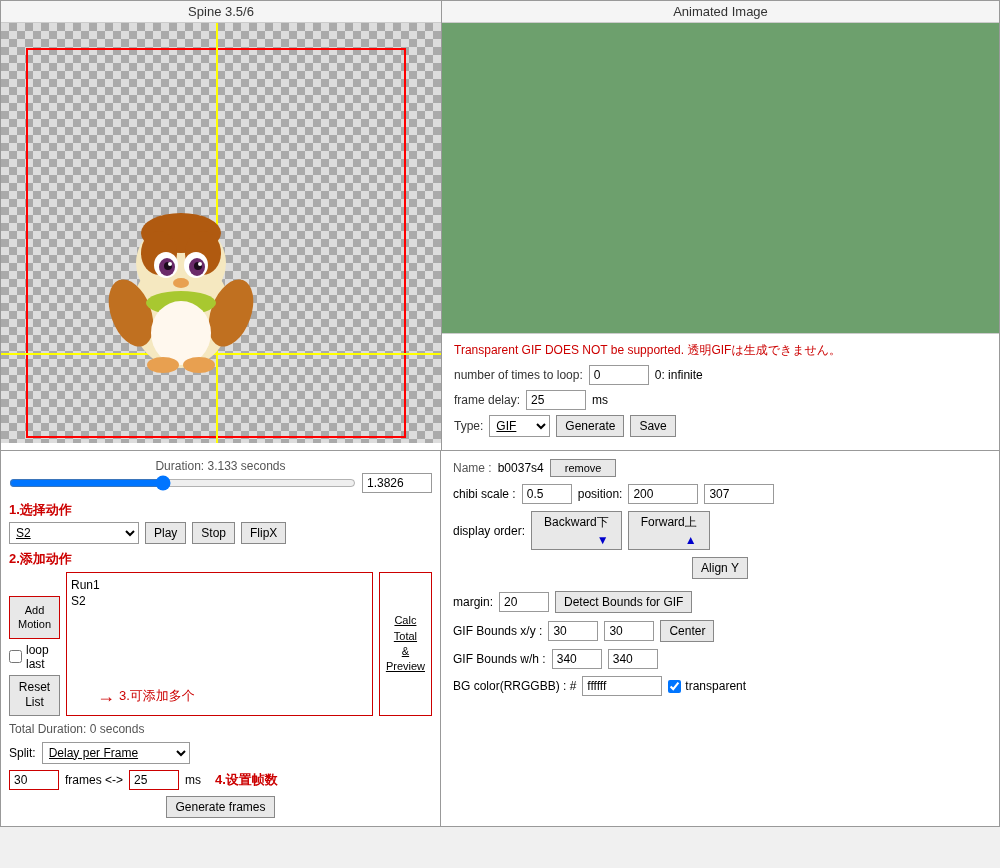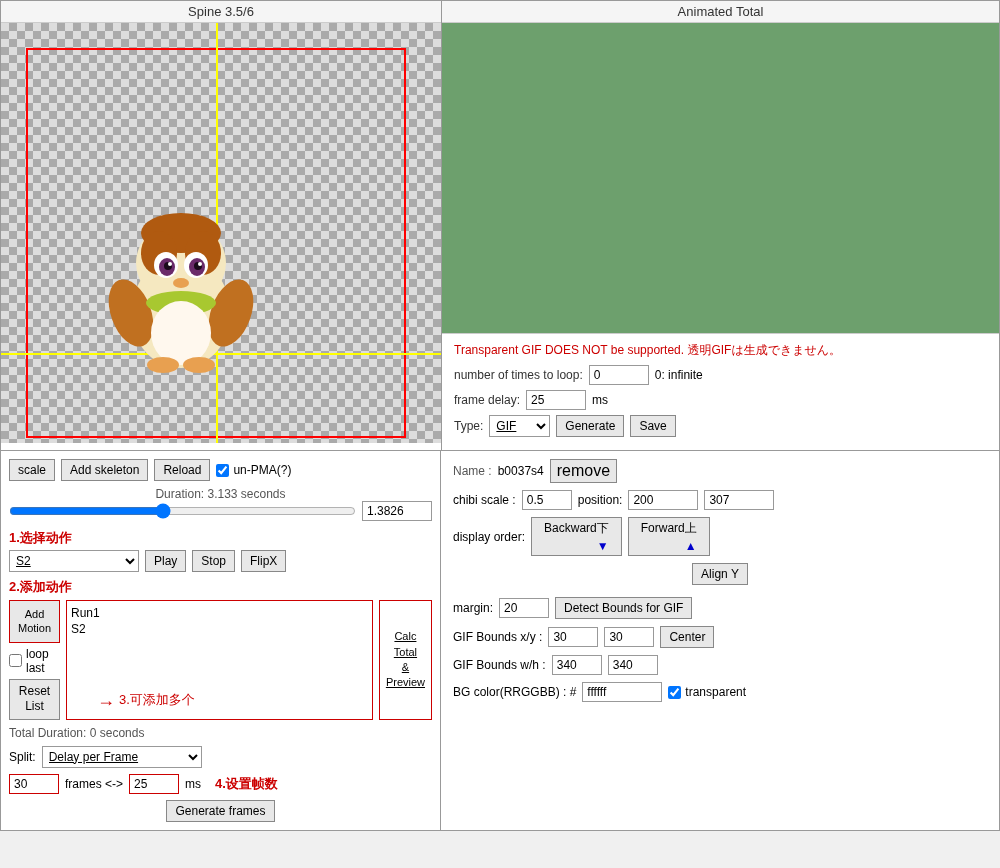--- a/index.html
+++ b/index.html
@@ -43,38 +43,38 @@
     .bottom-panels { display: flex; flex-direction: row; }
 
     .controls-panel { flex: 0 0 440px; border-right: 1px solid #999; padding: 8px; }
     .ctrl-row { display: flex; align-items: center; gap: 6px; margin-bottom: 6px; flex-wrap: wrap; }
     .duration-label { text-align: center; color: #555; margin-bottom: 0; }
     .step-label { color: #cc0000; font-size: 13px; font-weight: bold; margin-bottom: 3px; }
     .slider-container { display: flex; align-items: center; gap: 6px; margin-bottom: 8px; }
     .slider { flex: 1; }
     .slider-value { border: 1px solid #999; padding: 2px 4px; font-size: 12px; width: 70px; }
     .motion-section { display: flex; gap: 6px; margin-bottom: 6px; }
-    .motion-controls { display: flex; flex-direction: column; gap: 4px; }
+    .motion-controls { display: flex; flex-direction: column; gap: 4px; margin-top: 24px; }
     .motion-list-container { flex: 1; border: 1px solid #cc0000; min-height: 80px; padding: 4px; background: #fff; position: relative; }
     .motion-list-item { font-size: 12px; padding: 1px 0; }
     .arrow-label { position: absolute; bottom: 8px; left: 30px; color: #cc0000; font-size: 13px; display: flex; align-items: center; gap: 4px; }
     .arrow-icon { font-size: 18px; }
     .calc-btn { border: 1px solid #cc0000; background: #fff; padding: 4px 6px; font-size: 11px; cursor: pointer; text-align: center; line-height: 1.3; color: #000; text-decoration: underline; }
     .loop-row { display: flex; align-items: center; gap: 4px; font-size: 12px; }
     .total-duration { color: #555; margin: 6px 0; }
     .split-row { display: flex; align-items: center; gap: 6px; margin-bottom: 6px; }
     .frames-row { display: flex; align-items: center; gap: 6px; margin-bottom: 6px; }
     .frame-input { border: 1px solid #cc0000; padding: 2px 4px; width: 50px; font-size: 12px; }
     .generate-btn-center { text-align: center; }
     .step4-label { color: #cc0000; font-size: 13px; font-weight: bold; margin-left: 8px; }
 
     .settings-panel { flex: 1; padding: 8px 12px; }
     .settings-row { display: flex; align-items: center; gap: 6px; margin-bottom: 7px; flex-wrap: wrap; }
     .name-label { color: #555; }
-    .remove-btn { border: 1px solid #888; background: #e8e8e8; padding: 2px 6px; font-size: 16px; cursor: pointer; }
+    .remove-btn { border: 1px solid #888; background: #e8e8e8; padding: 2px 14px; font-size: 11px; cursor: pointer; }
     .settings-input { border: 1px solid #999; padding: 2px 4px; font-size: 12px; }
     .settings-input-sm { width: 50px; }
     .settings-input-md { width: 70px; }
     .display-order-row { display: flex; align-items: center; gap: 6px; margin-bottom: 7px; }
     .dir-btn { display: flex; align-items: flex-end; gap: 2px; border: 1px solid #888; background: #e8e8e8; padding: 2px 12px; font-size: 12px; cursor: pointer; flex-direction: column; }
     .blue-arrow-down { color: #0000cc; }
     .blue-arrow-up { color: #0000cc; }
     .align-row { display: flex; justify-content: center; margin-bottom: 12px; }
     .margin-section { margin-top: 4px; }
     .detect-btn { border: 1px solid #888; background: #e8e8e8; padding: 3px 8px; font-size: 12px; cursor: pointer; }
@@ -131,21 +131,21 @@
             <ellipse cx="80" cy="150" rx="30" ry="32" fill="#fff8ee"></ellipse>
 
             <ellipse cx="62" cy="182" rx="16" ry="8" fill="#e8a050"></ellipse>
             <ellipse cx="98" cy="182" rx="16" ry="8" fill="#e8a050"></ellipse>
           </svg>
         </div>
       </div>
     </div>
 
     <div class="animated-panel">
-      <div class="animated-header">Animated Total</div>
+      <div class="animated-header">Animated Image</div>
       <div class="animated-canvas"></div>
       <div class="animated-info">
         <div class="transparent-warning">Transparent GIF DOES NOT be supported. 透明GIFは生成できません。</div>
         <div class="form-row">
           <span class="form-label">number of times to loop:</span>
           <input type="text" class="form-input form-input-sm" value="0" style="">
           <span>0: infinite</span>
         </div>
         <div class="form-row">
           <span class="form-label">frame delay:</span>
@@ -161,29 +161,20 @@
           <button class="btn">Generate</button>
           <button class="btn">Save</button>
         </div>
       </div>
     </div>
   </div>
 
   <div class="bottom-panels">
 
     <div class="controls-panel">
-      <div class="ctrl-row">
-        <button class="btn">scale</button>
-        <button class="btn">Add skeleton</button>
-        <button class="btn">Reload</button>
-        <label class="checkbox-label">
-          <input type="checkbox" checked="" style="">
-          <span>un-PMA(?)</span>
-        </label>
-      </div>
       <div class="duration-label">Duration: 3.133 seconds</div>
       <div class="slider-container">
         <input type="range" class="slider" min="0" max="3.133" step="0.001" value="1.383" style="">
         <input type="text" class="slider-value" value="1.3826" style="">
       </div>
       <div class="step-label">1.选择动作</div>
       <div class="ctrl-row">
         <select class="form-select" style="width:130px;">
           <option>S2</option>
           <option>idle</option>
@@ -220,21 +211,21 @@
         <button class="calc-btn" style="white-space:pre; line-height:1.4;">Calc
 Total
 &amp;
 Preview</button>
       </div>
 
       <div class="total-duration">Total Duration: 0 seconds</div>
 
       <div class="split-row">
         <span>Split:</span>
-        <select class="form-select" style="width:160px;">
+        <select class="form-select" style="width:148px;">
           <option>Delay per Frame</option>
           <option>Equal Splits</option>
           <option>None</option>
         </select>
       </div>
 
       <div class="frames-row">
         <input type="text" class="frame-input" value="30" style="">
         <span>frames &lt;-&gt;</span>
         <input type="text" class="frame-input" value="25" style="">

